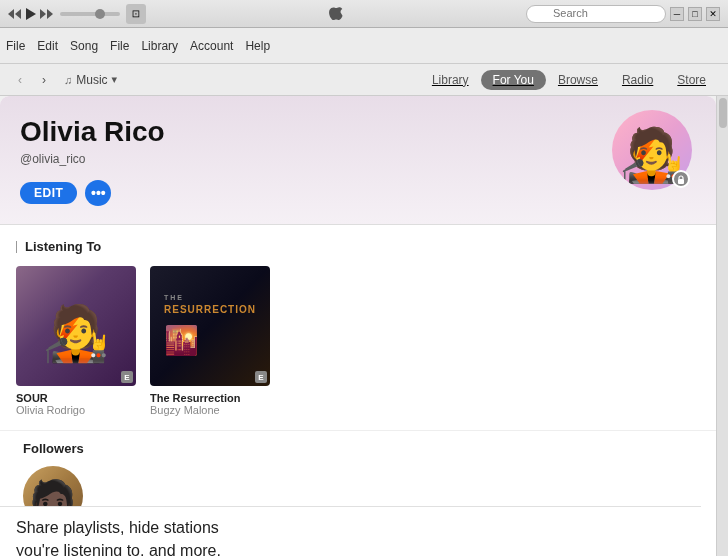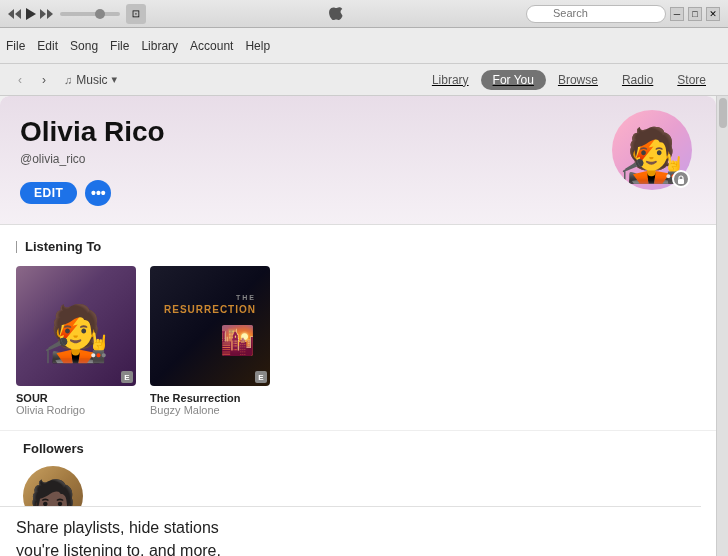--- a/index.html
+++ b/index.html
@@ -348,21 +348,21 @@
       background: linear-gradient(135deg, #1a1a2a, #0a0a1a, #2a1a0a);
       display: flex;
       align-items: center;
       justify-content: center;
       position: relative;
     }
     .album-resurrection-text {
       color: #dda040;
       font-size: 11px;
       font-weight: bold;
-      text-align: right;
+      text-align: left;
       text-transform: uppercase;
       letter-spacing: 1px;
       line-height: 1.2;
       padding: 8px;
     }
     .explicit-badge {
       position: absolute;
       bottom: 3px;
       right: 3px;
       width: 12px;

